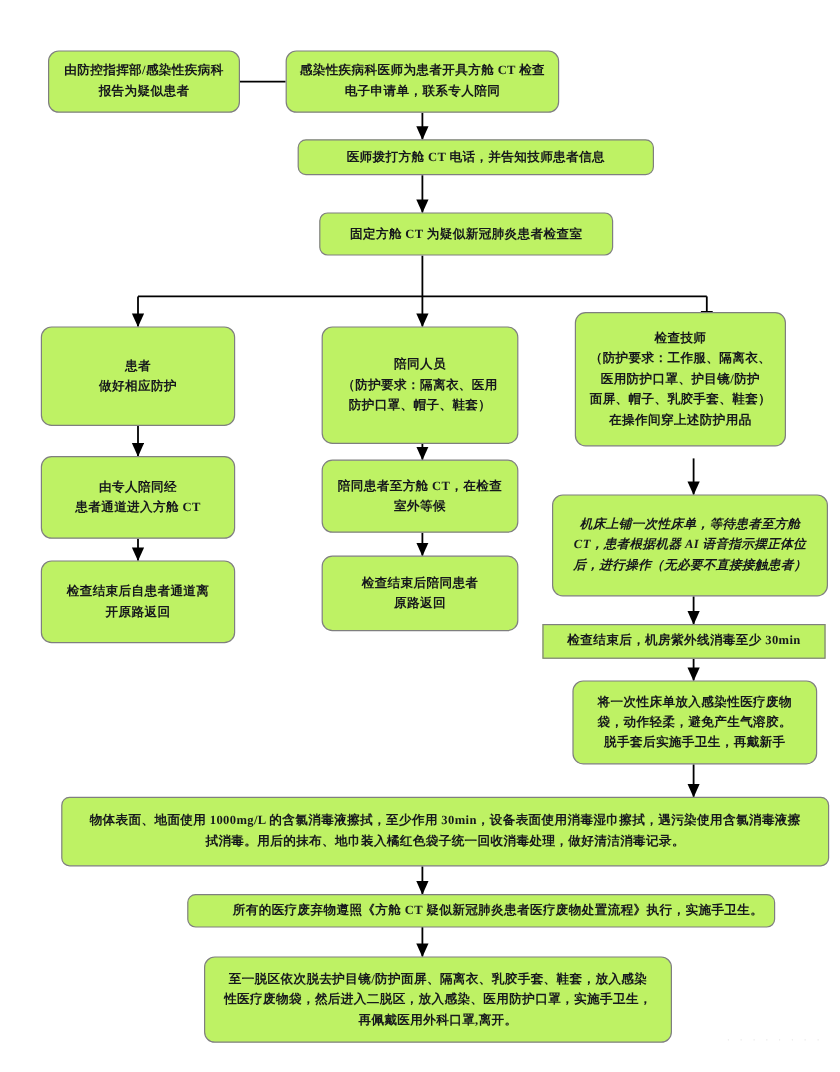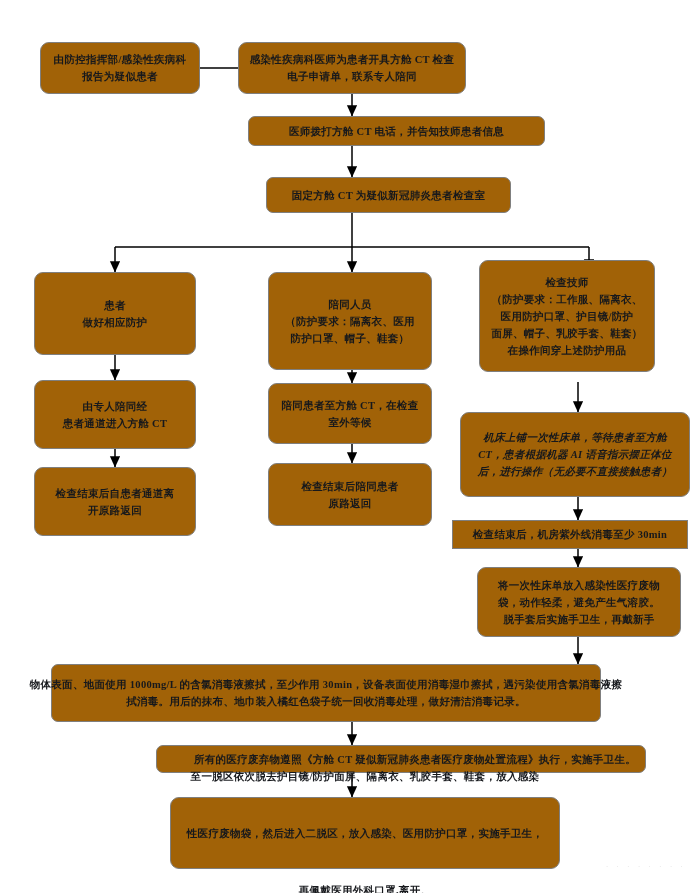--- a/index.html
+++ b/index.html
@@ -23,21 +23,21 @@
     position: absolute;
     left: 0;
     top: 0;
     width: 700px;
     height: 893px;
     pointer-events: none;
   }
   .node {
     position: absolute;
     box-sizing: border-box;
-    background: #a16207;
+    background: #bef264;
     border: 1.1px solid #7f7f7f;
     border-radius: 9px;
     display: flex;
     flex-direction: column;
     align-items: center;
     justify-content: center;
     text-align: center;
     font-size: 10.5px;
     line-height: 1.62;
     letter-spacing: 0.3px;
@@ -175,30 +175,30 @@
   <div class="node flat" style="left:452px; top:520px; width:236px; height:29px;">
     <span class="ln">检查结束后，机房紫外线消毒至少 30min</span>
   </div>
 
   <div class="node" style="left:477px; top:567px; width:204px; height:70px;">
     <span class="ln">将一次性床单放入感染性医疗废物</span>
     <span class="ln">袋，动作轻柔，避免产生气溶胶。</span>
     <span class="ln">脱手套后实施手卫生，再戴新手</span>
   </div>
 
-  <div class="node tight" style="left:15px; top:664px; width:550px; height:58px;">
+  <div class="node tight" style="left:15px; top:664px; width:640px; height:58px;">
     <span class="ln">物体表面、地面使用 1000mg/L 的含氯消毒液擦拭，至少作用 30min，设备表面使用消毒湿巾擦拭，遇污染使用含氯消毒液擦</span>
     <span class="ln">拭消毒。用后的抹布、地巾装入橘红色袋子统一回收消毒处理，做好清洁消毒记录。</span>
   </div>
 
   <div class="node tight" style="left:120px; top:745px; width:490px; height:28px;padding-left:34px;">
     <span class="ln">所有的医疗废弃物遵照《方舱 CT 疑似新冠肺炎患者医疗废物处置流程》执行，实施手卫生。</span>
   </div>
 
-  <div class="node" style="left:170px; top:797px; width:390px; height:72px;gap:40px;">
+  <div class="node" style="left:170px; top:797px; width:390px; height:72px;">
     <span class="ln">至一脱区依次脱去护目镜/防护面屏、隔离衣、乳胶手套、鞋套，放入感染</span>
     <span class="ln">性医疗废物袋，然后进入二脱区，放入感染、医用防护口罩，实施手卫生，</span>
     <span class="ln">再佩戴医用外科口罩,离开。</span>
   </div>
 
   <div class="watermark">· · ·   · · · · ·</div>
 
 </div>
 
 </body></html>

